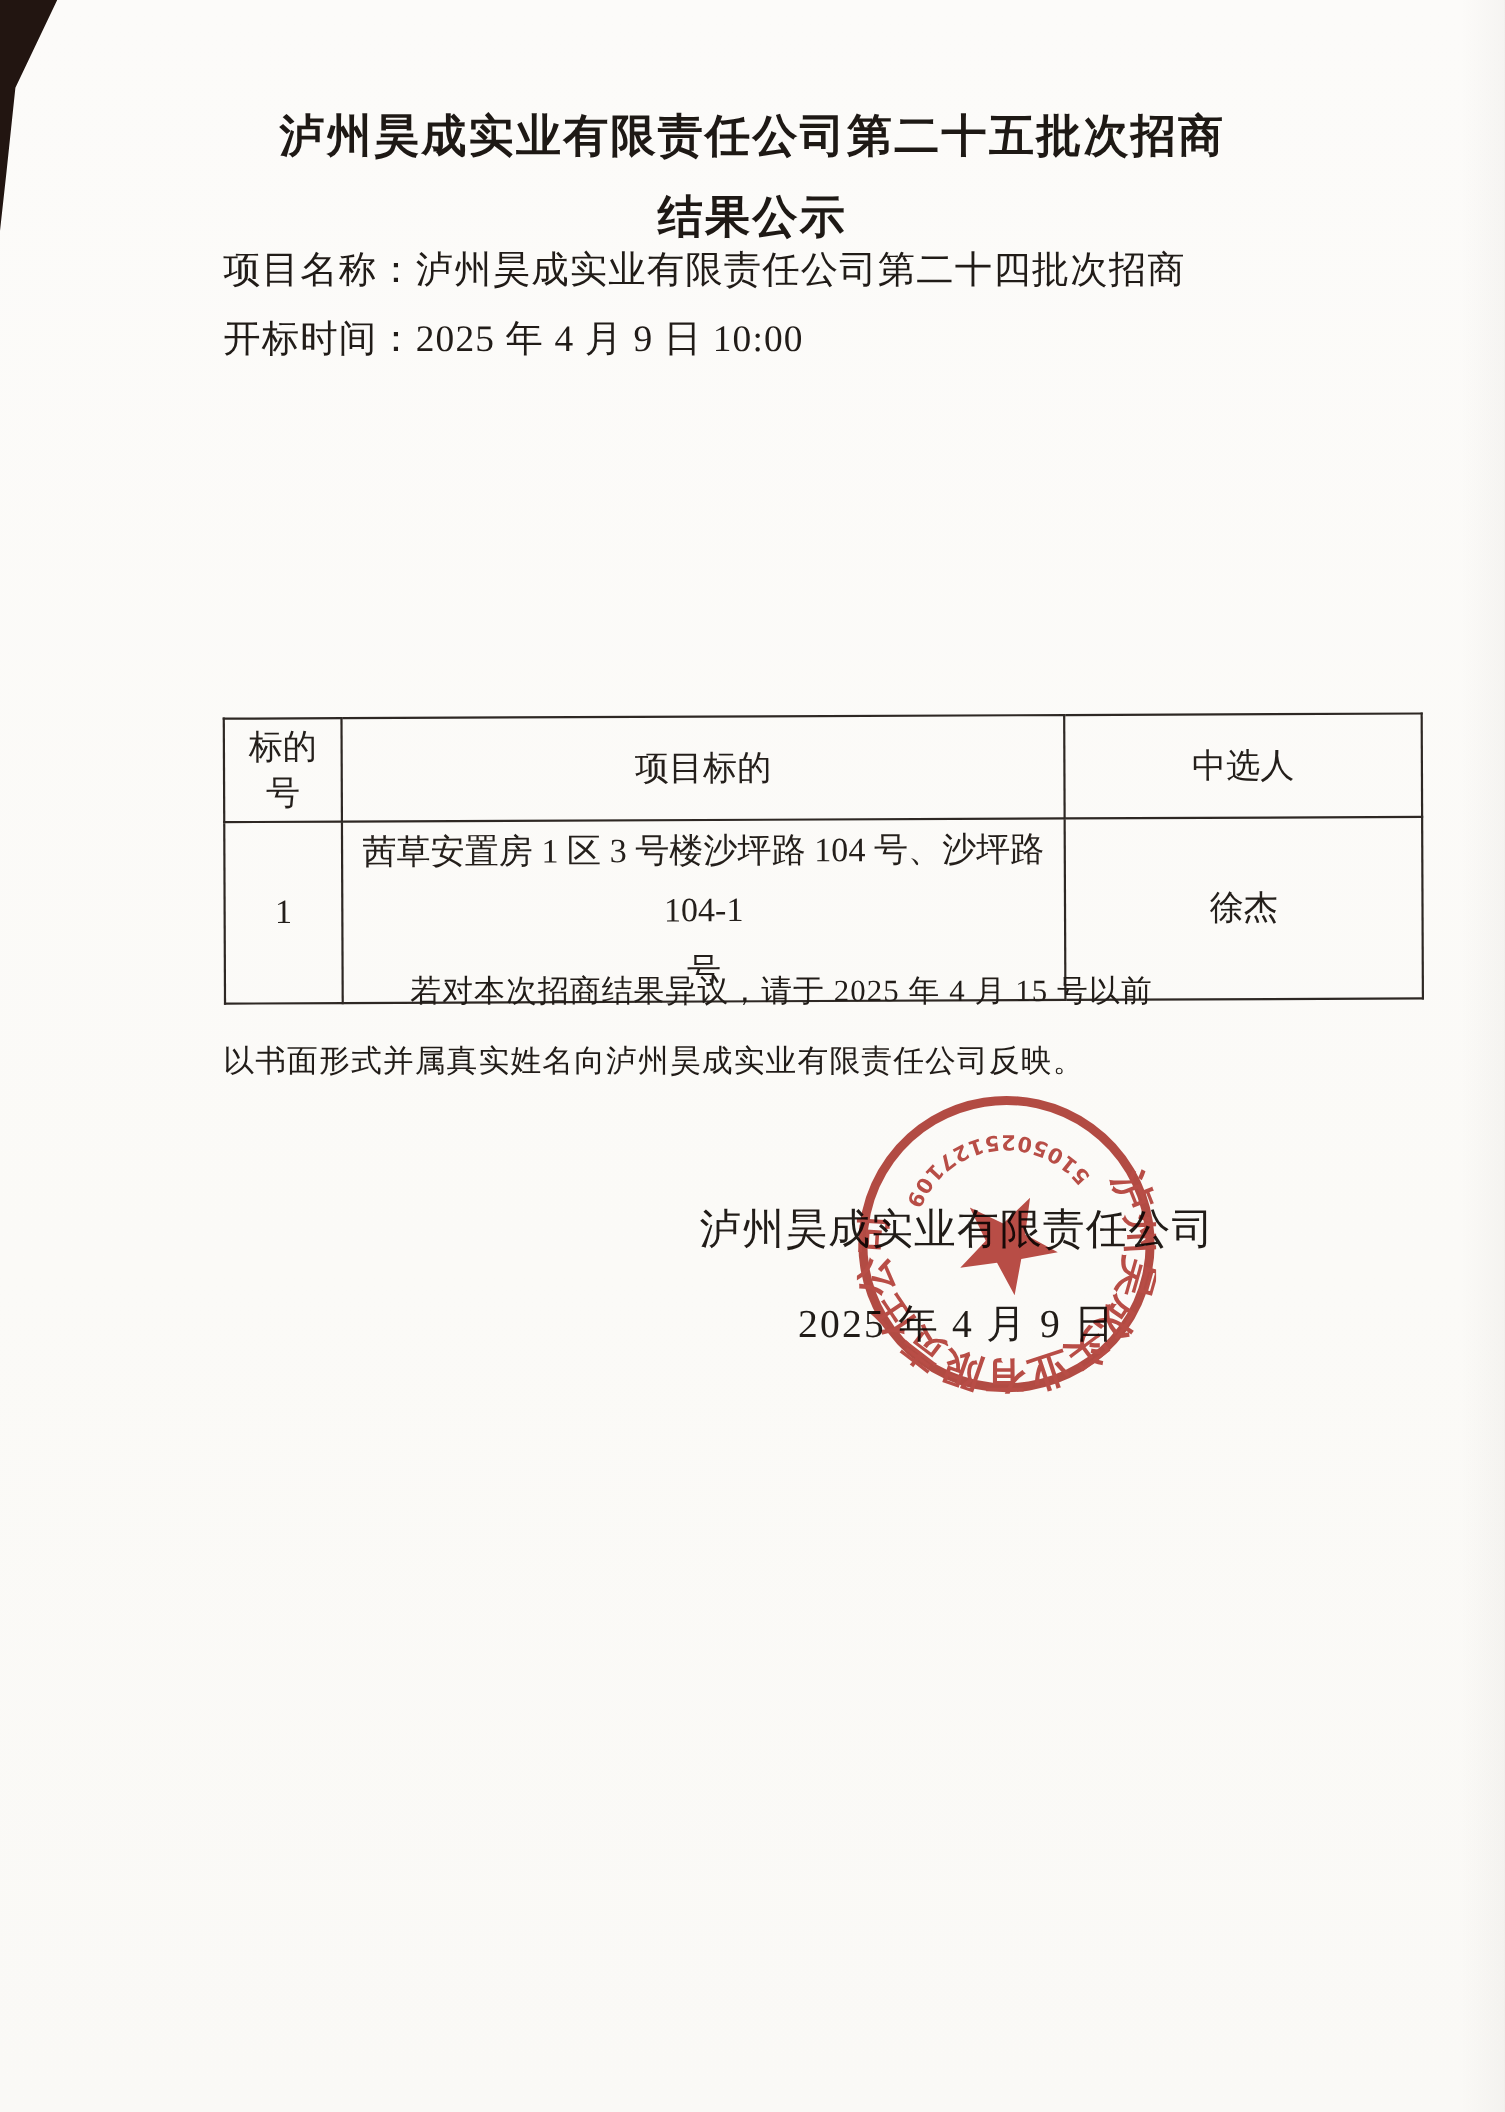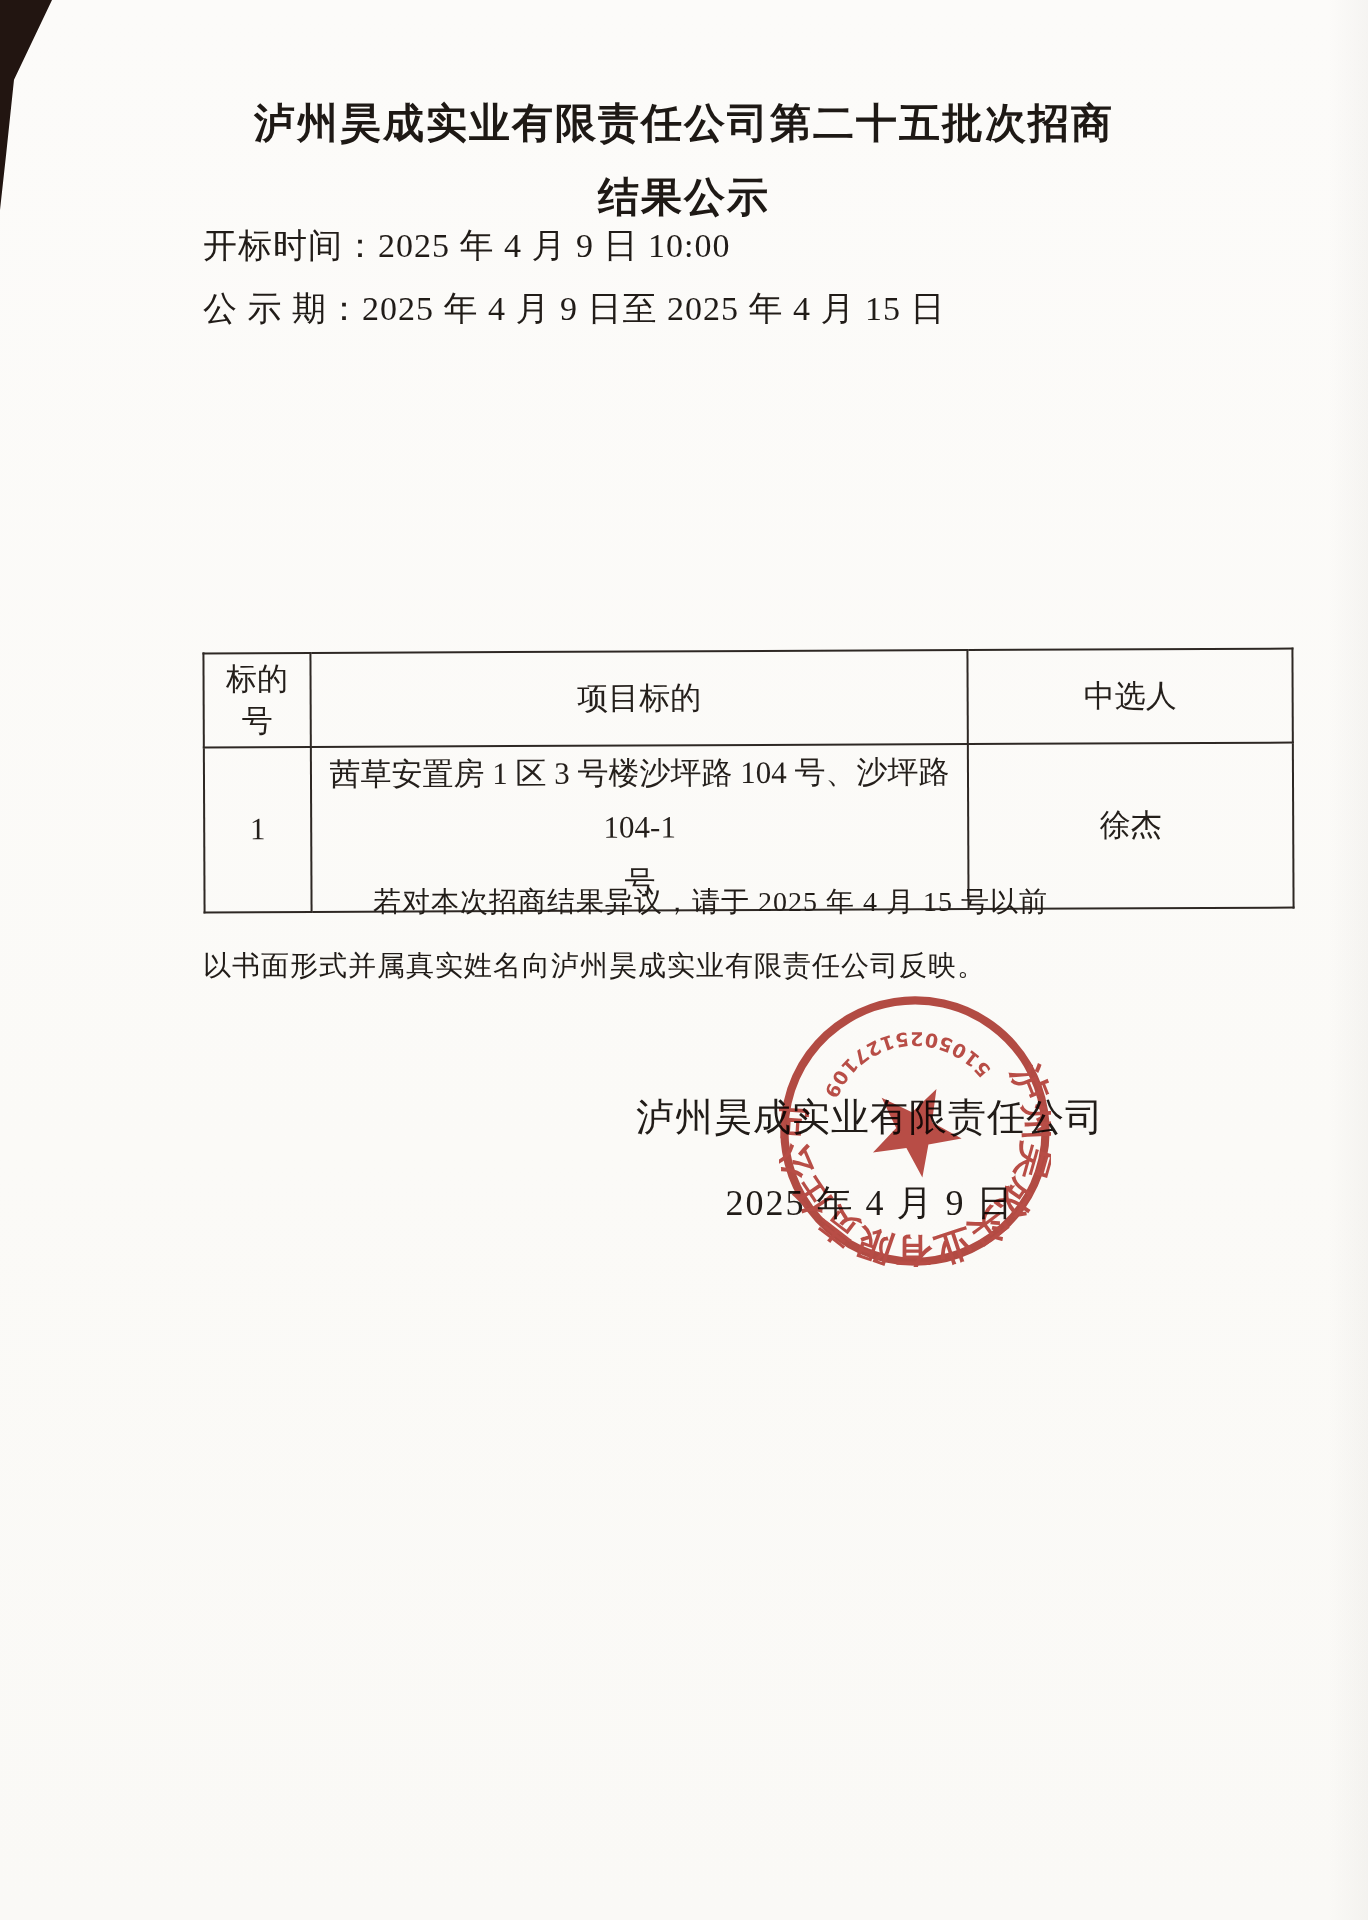--- a/index.html
+++ b/index.html
@@ -74,22 +74,22 @@
 
 <div class="page">
 
   <div class="corner-artifact"></div>
   <div class="edge-shade"></div>
 
   <div class="title title-2">结果公示</div>
   <div class="title title-1">泸州昊成实业有限责任公司第二十五批次招商</div>
 
   <div class="info">
+    <div>项目名称：泸州昊成实业有限责任公司第二十四批次招商</div>
     <div>开标时间：2025 年 4 月 9 日  10:00</div>
-    <div>公 示 期：2025 年 4 月 9 日至 2025 年 4 月 15 日</div>
   </div>
 
   <table class="results-table">
     <colgroup>
       <col class="col-no">
         <col class="col-subject">
         <col class="col-winner">
     </colgroup>
     <thead>
       <tr>

